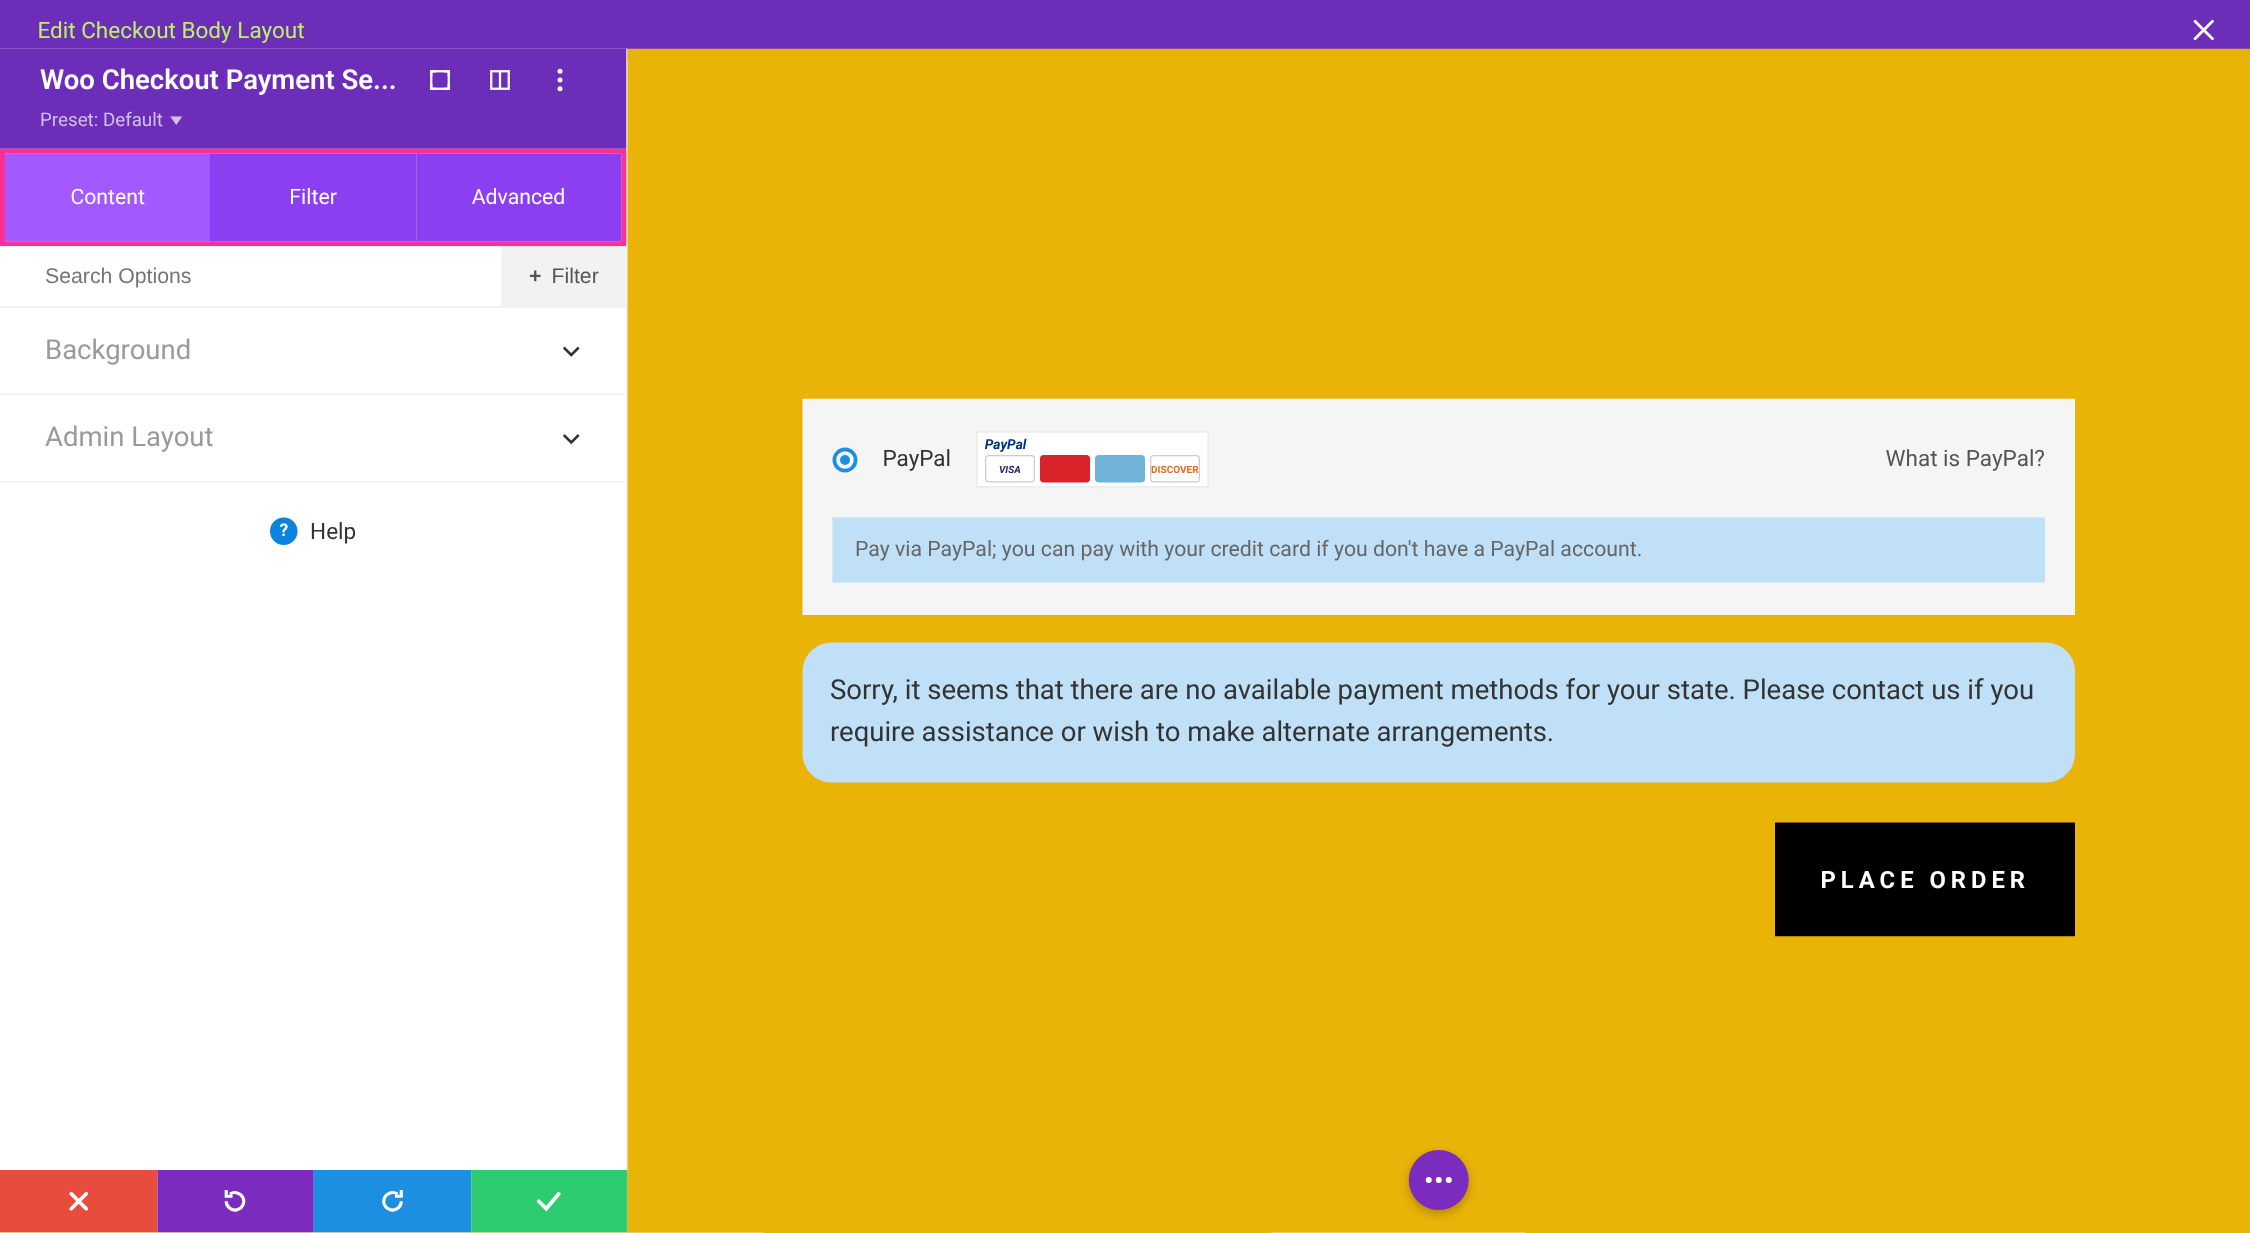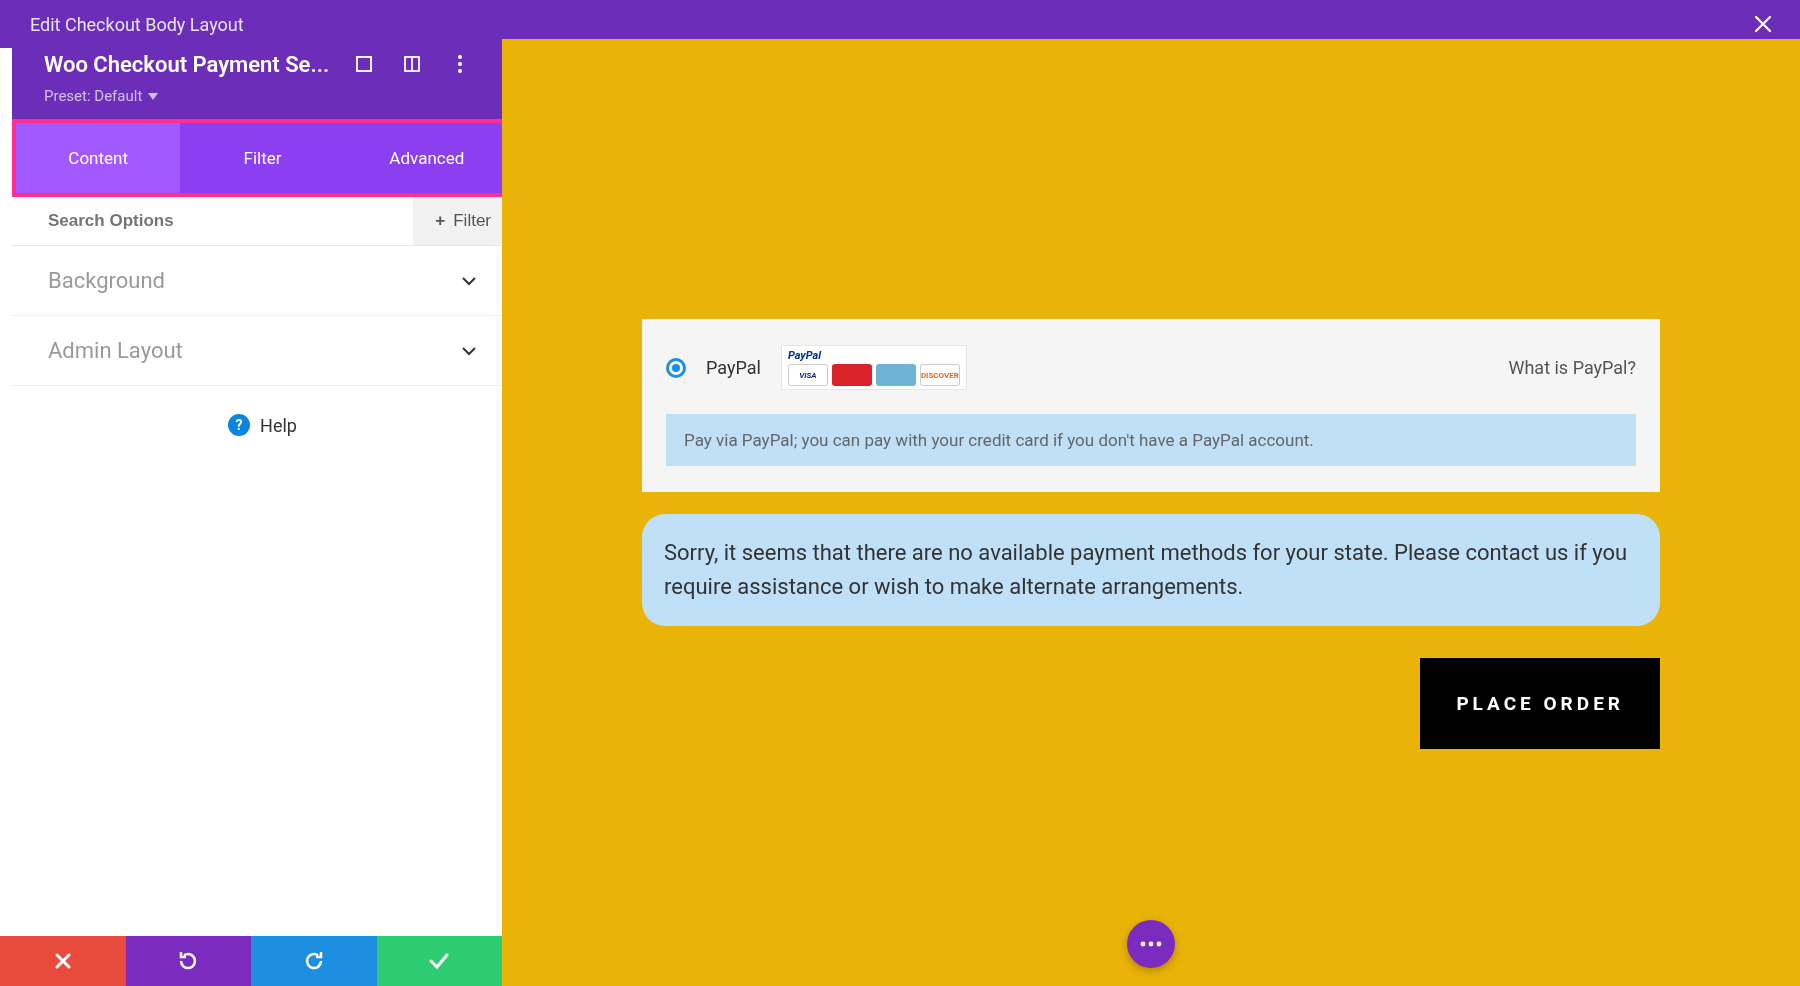--- a/index.html
+++ b/index.html
@@ -9,38 +9,38 @@
     width: 1800px;
     height: 986px;
     overflow: hidden;
     position: relative;
   }
 
   
   .topbar {
     height: 48px;
     background: #6c2eb9;
-    color: #e5e5e5;
+    color: #bef264;
     display: flex;
     align-items: center;
     justify-content: space-between;
     padding: 0 20px 0 30px;
     font-size: 18px;
   }
   .close-x {
     font-size: 22px;
     cursor: pointer;
     line-height: 1;
     padding: 4px 8px;
   }
 
   
   .sidebar {
     position: absolute;
-    left: 12px;
+    left: 0;
     top: 39px;
     width: 502px;
     bottom: 0;
     background: #fff;
     display: flex;
     flex-direction: column;
     border-right: 1px solid #eee;
   }
 
   
@@ -99,21 +99,20 @@
     align-items:stretch;
     border-bottom: 1px solid #e7e7e7;
   }
   .search-input {
     flex:1;
     border:none;
     padding: 14px 20px 14px 36px;
     font-size: 17px;
     color:#777;
     outline:none;
-    font-weight:bold;
   }
   .filter-btn {
     background:#f2f2f2;
     border:none;
     padding: 0 22px;
     font-size: 17px;
     color:#555;
     display:flex; align-items:center; gap:8px;
     cursor:pointer;
   }

